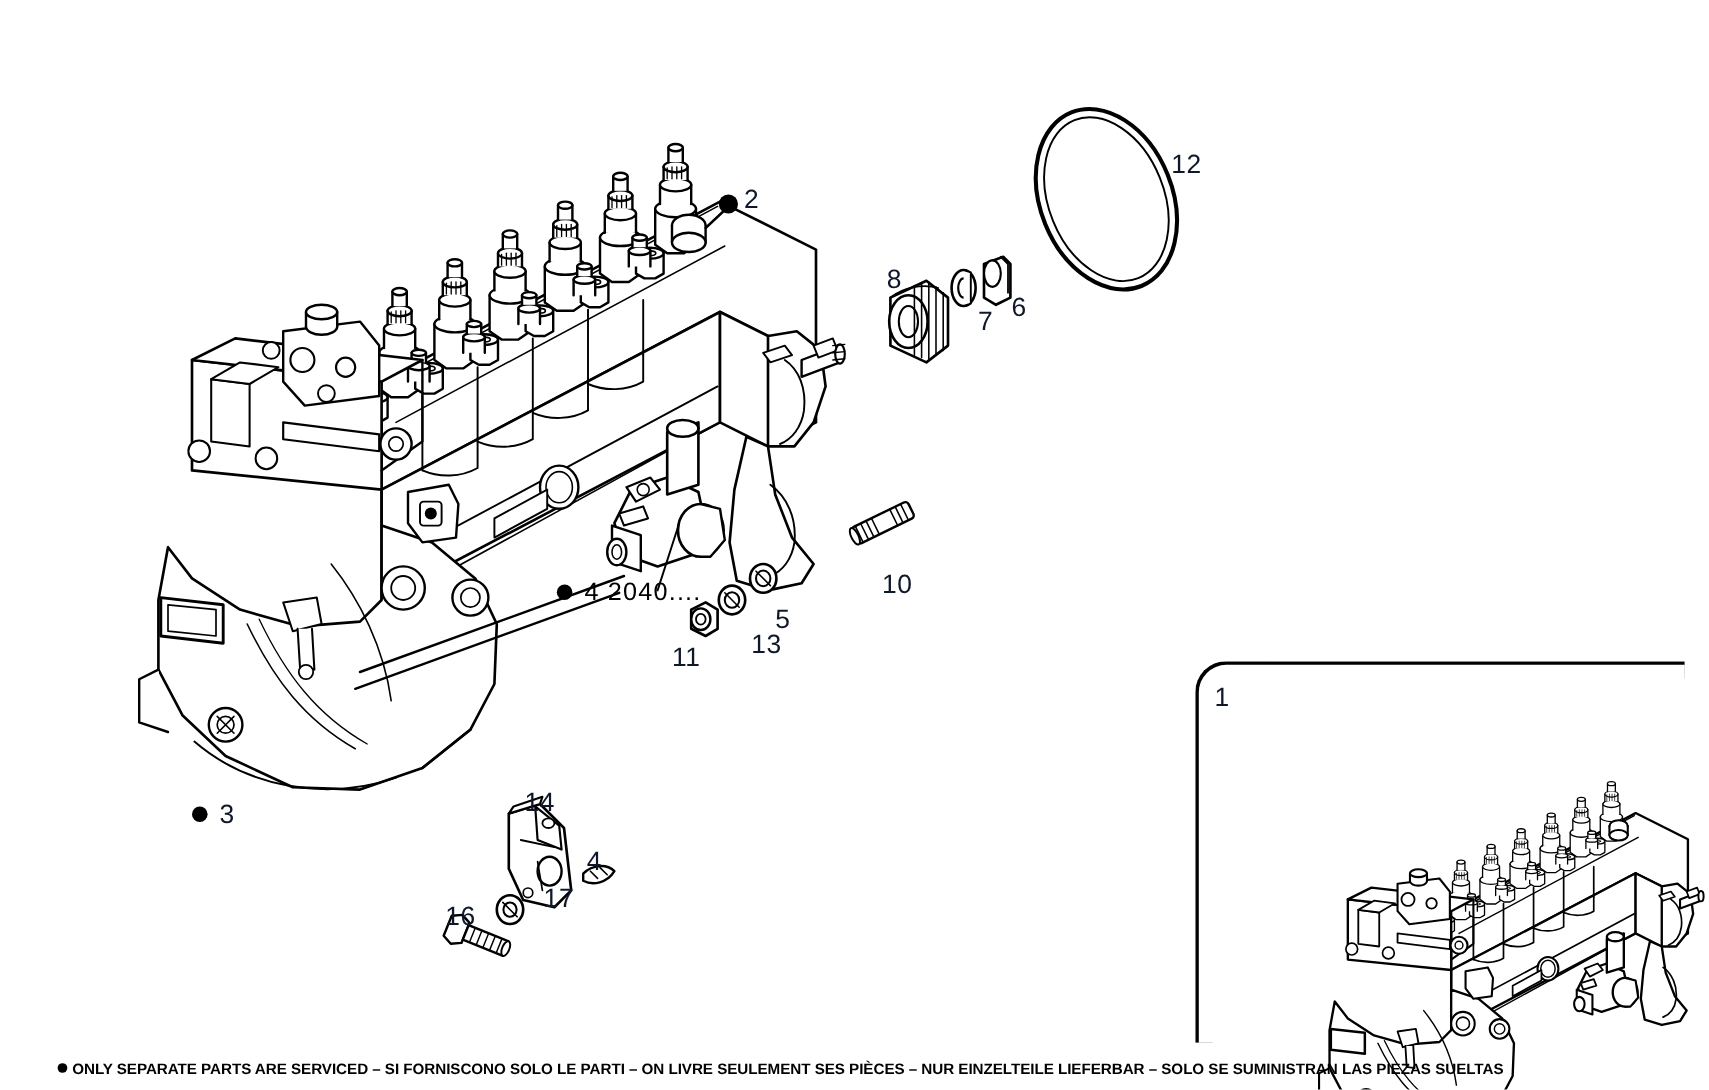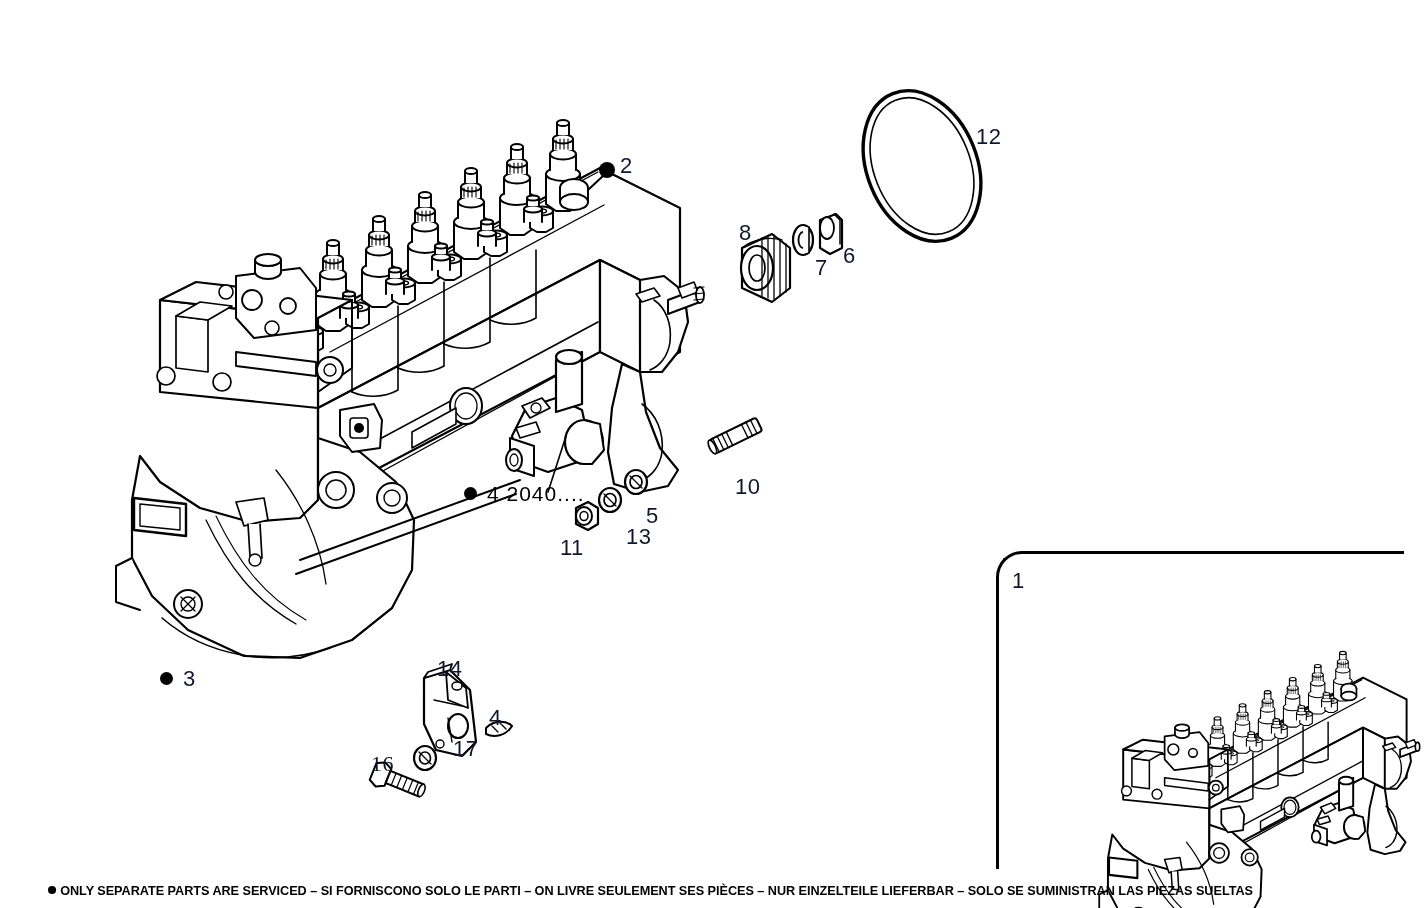--- a/index.html
+++ b/index.html
@@ -498,21 +498,21 @@
   <div class="callout" style="left:560px; top:537px;">11</div>
 
   <div class="callout" style="left:976px; top:126px;">12</div>
 
   <div class="callout" style="left:626px; top:526px;">13</div>
 
   <div class="callout" style="left:437px; top:646px;margin-top:12px;">14</div>
 
   <div class="callout" style="left:489px; top:707px;">4</div>
 
-  <div class="callout" style="left:371px; top:753px;font-family:Liberation Serif, serif;">16</div>
+  <div class="callout" style="left:371px; top:753px;">16</div>
 
   <div class="callout" style="left:409px; top:738px;margin-left:44px;">17</div>
 
   <div class="callout" style="left:1012px; top:570px;">1</div>
 
   <div id="footer-note">
     <span class="footer-bullet"></span><span>ONLY SEPARATE PARTS ARE SERVICED – SI FORNISCONO SOLO LE PARTI – ON LIVRE SEULEMENT SES PIÈCES – NUR EINZELTEILE LIEFERBAR – SOLO SE SUMINISTRAN LAS PIEZAS SUELTAS</span>
   </div>
 
 </div>

